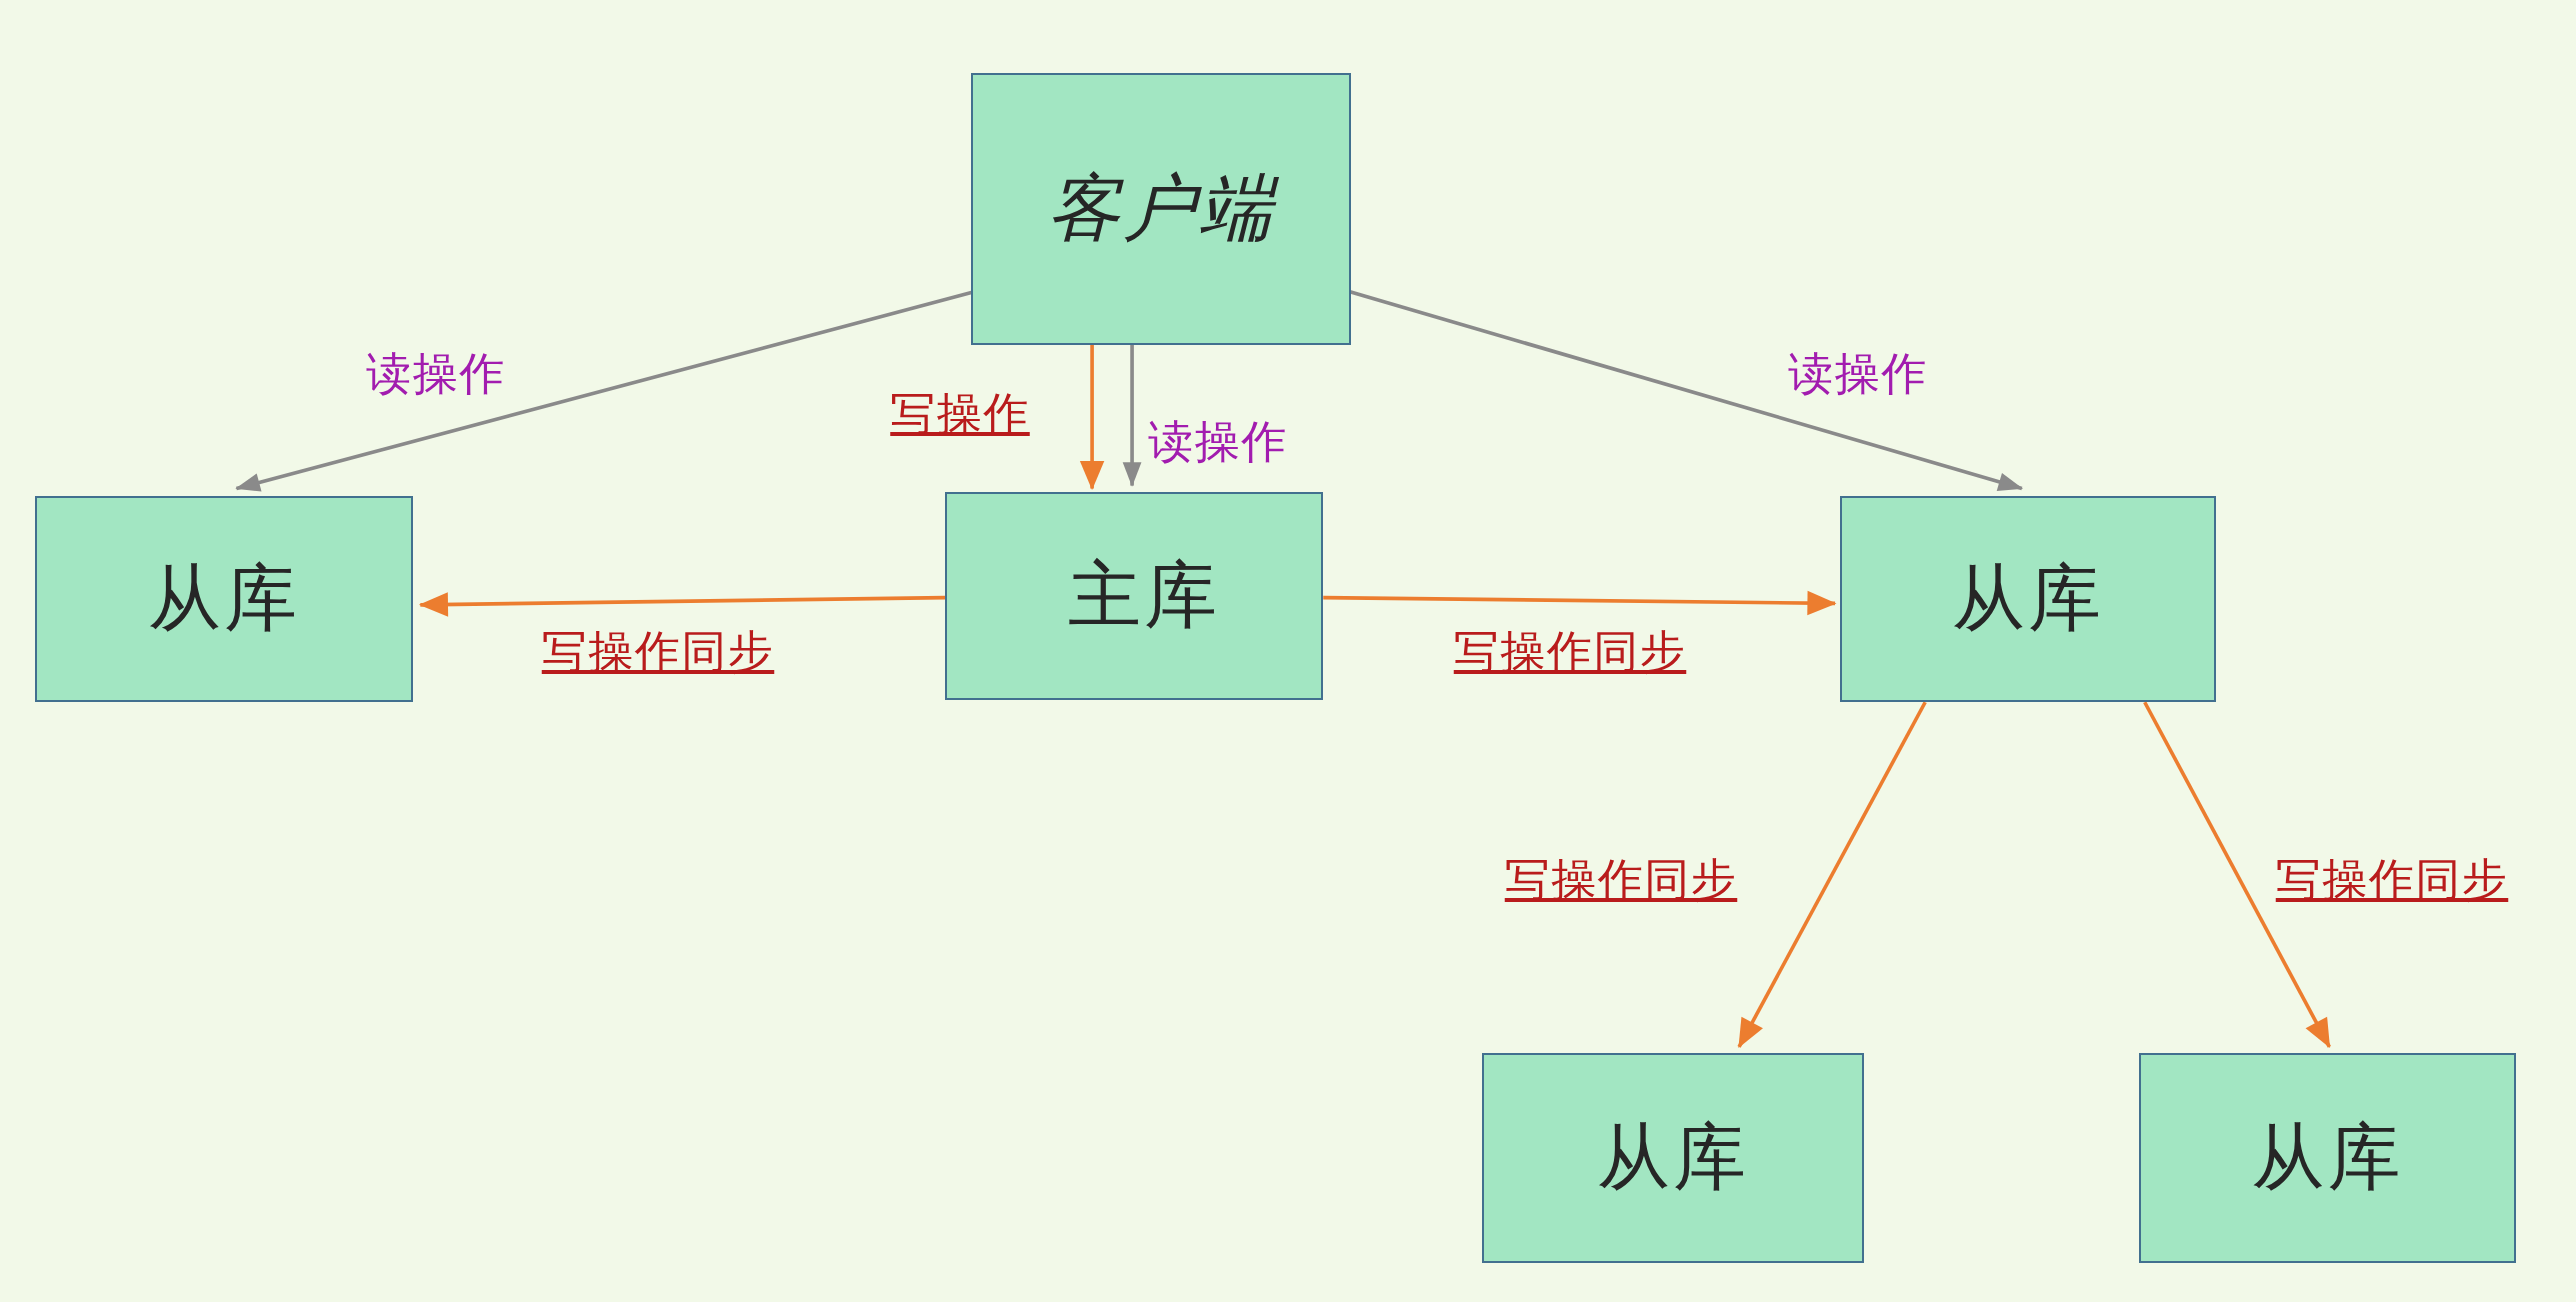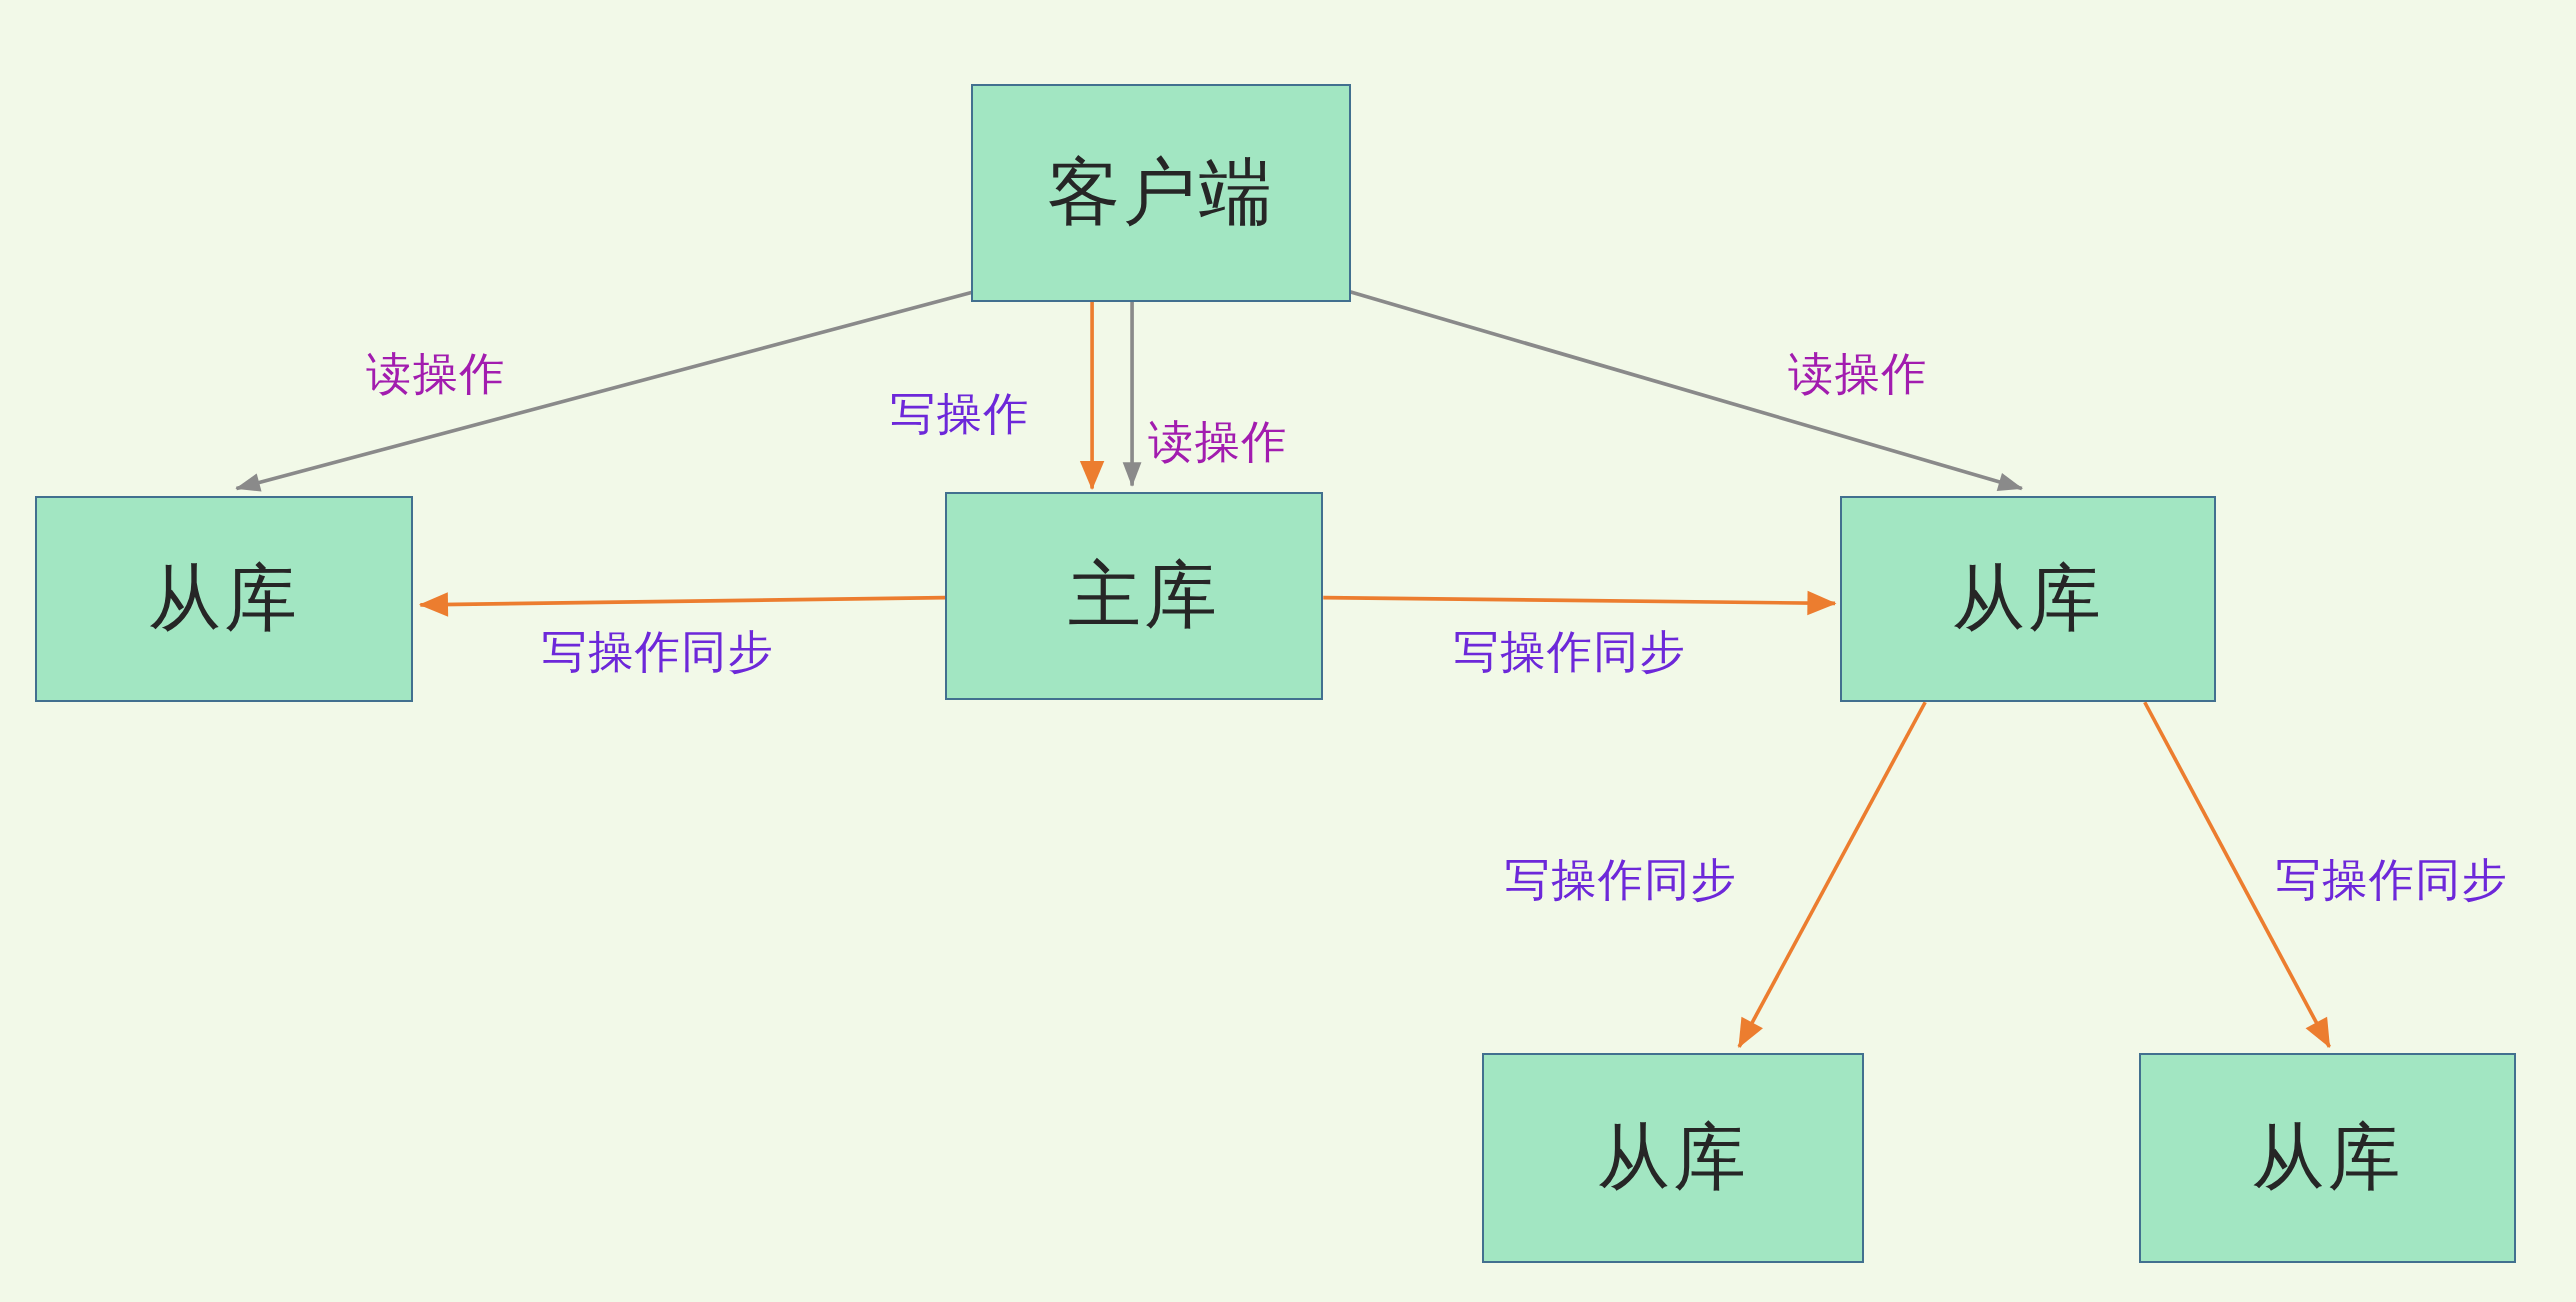--- a/index.html
+++ b/index.html
@@ -36,21 +36,21 @@
     white-space: nowrap;
   }
   .edge-label {
     position: absolute;
     transform: translate(-50%, -50%);
     font-size: 45px;
     white-space: nowrap;
     letter-spacing: 1.5px;
   }
   .edge-label.dark { color: #a21caf; }
-  .edge-label.orange { color: #6d28d9; }
+  .edge-label.orange { color: #b91c1c; text-decoration: underline; }
 </style>
 </head>
 <body>
 
 <div class="stage">
 
   <svg class="edges" viewBox="0 0 3543 1791" aria-hidden="true">
     <defs>
       <marker id="head-gray" viewBox="0 0 10 10" refX="9.5" refY="5" markerWidth="44" markerHeight="34" orient="auto" markerUnits="userSpaceOnUse">
         <path d="M0,1.2 L10,5 L0,8.8 Z" fill="#8A8A8A"></path>
@@ -70,21 +70,21 @@
 
     <line x1="1300" y1="822" x2="578" y2="832" stroke="#EC7D2F" stroke-width="5" marker-end="url(#head-orange)"></line>
 
     <line x1="1820" y1="822" x2="2524" y2="830" stroke="#EC7D2F" stroke-width="5" marker-end="url(#head-orange)"></line>
 
     <line x1="2648" y1="966" x2="2392" y2="1440" stroke="#EC7D2F" stroke-width="5" marker-end="url(#head-orange)"></line>
 
     <line x1="2950" y1="966" x2="3204" y2="1440" stroke="#EC7D2F" stroke-width="5" marker-end="url(#head-orange)"></line>
   </svg>
 
-  <div class="node" style="left:971px; top:84px; width:380px; height:218px;">
+  <div class="node" style="left:971px; top:73px; width:380px; height:272px;font-style:italic;">
     <span class="node-label">客户端</span>
   </div>
 
   <div class="node" style="left:945px; top:492px; width:378px; height:208px;padding-left:20px;">
     <span class="node-label">主库</span>
   </div>
 
   <div class="node" style="left:35px; top:496px; width:378px; height:206px;">
     <span class="node-label">从库</span>
   </div>

